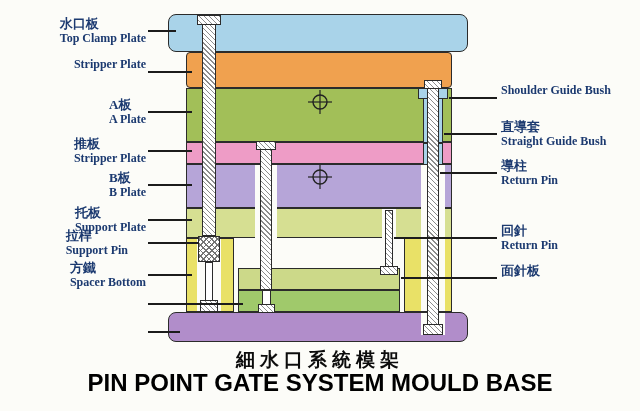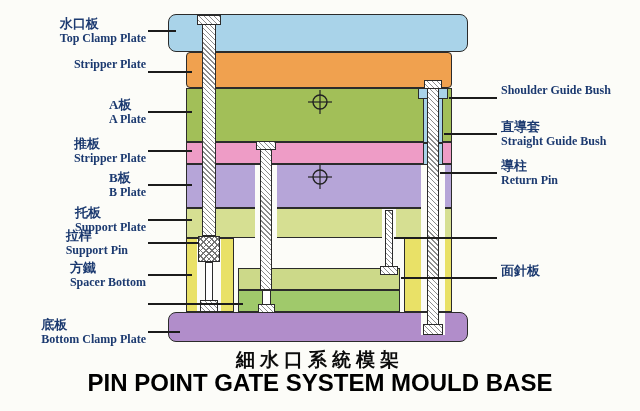--- a/index.html
+++ b/index.html
@@ -126,36 +126,36 @@
     <div class="en">B Plate</div>
   </div>
   <div class="lbl leftcol" style="right:512px;top:228px">
     <div class="cn">拉桿</div>
     <div class="en">Support Pin</div>
   </div>
   <div class="lbl leftcol" style="right:494px;top:260px">
     <div class="cn">方鐵</div>
     <div class="en">Spacer Bottom</div>
   </div>
-  <div class="lbl leftcol" style="right:494px;top:317px">
-    <div class="cn">底板</div>
-    <div class="en">Bottom Clamp Plate</div>
-  </div>
 
   <div class="lbl rightcol" style="left:501px;top:83px">
     <div class="en">Shoulder Guide Bush</div>
   </div>
   <div class="lbl rightcol" style="left:501px;top:119px">
     <div class="cn">直導套</div>
     <div class="en">Straight Guide Bush</div>
   </div>
   <div class="lbl rightcol" style="left:501px;top:158px">
     <div class="cn">導柱</div>
     <div class="en">Return Pin</div>
   </div>
+  <div class="lbl rightcol" style="left:501px;top:223px">
+    <div class="cn">回針</div>
+    <div class="en">Return Pin</div>
+  </div>
   <div class="lbl rightcol" style="left:501px;top:263px">
     <div class="cn">面針板</div>
   </div>
 
   <div id="title-cn">細水口系統模架</div>
   <div id="title-en">PIN POINT GATE SYSTEM MOULD BASE</div>
 
 </div>
 
 </body></html>

